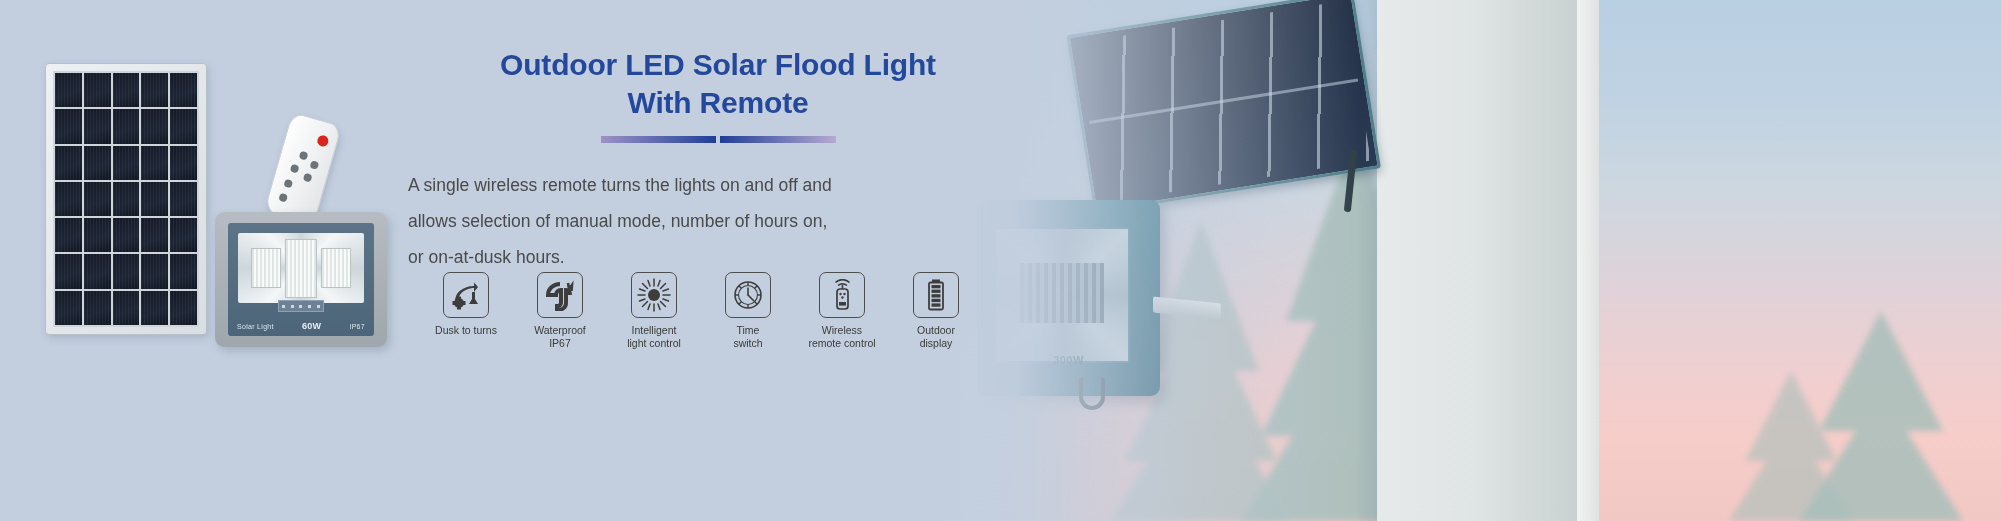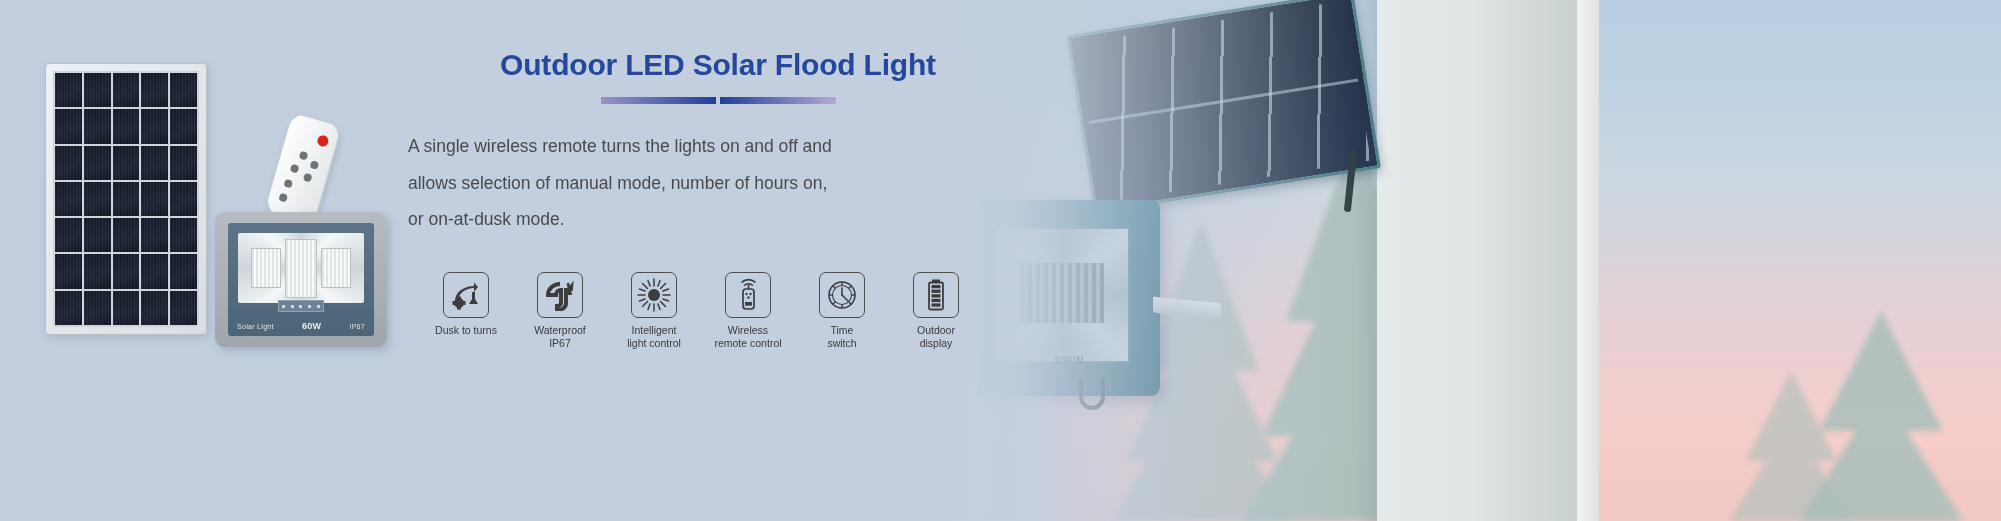--- a/index.html
+++ b/index.html
@@ -354,31 +354,32 @@
         <span class="flood-watt">60W</span>
         <span>IP67</span>
       </div>
     </div>
   </div>
 
   <div class="content">
 
     <h1 class="headline">
       <span>Outdoor LED Solar Flood Light</span><br>
+      <span>With Remote</span>
     </h1>
 
     <div class="divider">
       <span class="seg seg-l"></span>
       <span class="seg seg-r"></span>
     </div>
 
     <p class="body-copy">
       <span>A single wireless remote turns the lights on and off and</span><br>
       <span>allows selection of manual mode, number of hours on,</span><br>
-      <span>or on-at-dusk mode.</span>
+      <span>or on-at-dusk hours.</span>
     </p>
 
     <div class="features">
 
       <div class="feature">
         <div class="box">
           <svg width="32" height="32" viewBox="0 0 32 32">
             <path d="M7 20 C7 8 20 6 23 6 L23 10 L27 5 L23 0.5 L23 4 C18 4 4 6.5 4 20 Z" fill="#3d3d3d" transform="translate(1,3)"></path>
             <circle cx="9" cy="24" r="5" fill="#3d3d3d"></circle>
             <rect x="7" y="17.5" width="4" height="3" fill="#3d3d3d"></rect>
@@ -432,39 +433,20 @@
           </svg>
         </div>
         <div class="cap">
           <span>Intelligent</span><br>
           <span>light control</span>
         </div>
       </div>
 
       <div class="feature">
         <div class="box">
-          <svg width="30" height="32" viewBox="0 0 30 32">
-            <rect x="10" y="10" width="11" height="20" rx="3" fill="none" stroke="#3d3d3d" stroke-width="1.7"></rect>
-            <circle cx="13.5" cy="15" r="1.2" fill="#3d3d3d"></circle>
-            <circle cx="17.5" cy="15" r="1.2" fill="#3d3d3d"></circle>
-            <circle cx="15.5" cy="18.5" r="1.2" fill="#3d3d3d"></circle>
-            <rect x="12" y="23" width="7" height="3.6" fill="#3d3d3d"></rect>
-            <line x1="15.5" y1="10" x2="15.5" y2="5.5" stroke="#3d3d3d" stroke-width="1.6"></line>
-            <path d="M11 6.5 a6.5 6.5 0 0 1 9 0" fill="none" stroke="#3d3d3d" stroke-width="1.6"></path>
-            <path d="M8.5 3.5 a10 10 0 0 1 14 0" fill="none" stroke="#3d3d3d" stroke-width="1.6"></path>
-          </svg>
-        </div>
-        <div class="cap">
-          <span>Wireless</span><br>
-          <span>remote control</span>
-        </div>
-      </div>
-
-      <div class="feature">
-        <div class="box">
           <svg width="32" height="32" viewBox="0 0 32 32">
             <circle cx="16" cy="16" r="13" fill="none" stroke="#3d3d3d" stroke-width="1.6"></circle>
             <circle cx="16" cy="16" r="9.5" fill="none" stroke="#3d3d3d" stroke-width="1.1"></circle>
             <g stroke="#3d3d3d" stroke-width="1.4">
               <line x1="16" y1="3" x2="16" y2="6.5"></line>
               <line x1="16" y1="25.5" x2="16" y2="29"></line>
               <line x1="3" y1="16" x2="6.5" y2="16"></line>
               <line x1="25.5" y1="16" x2="29" y2="16"></line>
               <line x1="6.8" y1="6.8" x2="9.3" y2="9.3"></line>
               <line x1="22.7" y1="22.7" x2="25.2" y2="25.2"></line>
@@ -476,20 +458,39 @@
           </svg>
         </div>
         <div class="cap">
           <span>Time</span><br>
           <span>switch</span>
         </div>
       </div>
 
       <div class="feature">
         <div class="box">
+          <svg width="30" height="32" viewBox="0 0 30 32">
+            <rect x="10" y="10" width="11" height="20" rx="3" fill="none" stroke="#3d3d3d" stroke-width="1.7"></rect>
+            <circle cx="13.5" cy="15" r="1.2" fill="#3d3d3d"></circle>
+            <circle cx="17.5" cy="15" r="1.2" fill="#3d3d3d"></circle>
+            <circle cx="15.5" cy="18.5" r="1.2" fill="#3d3d3d"></circle>
+            <rect x="12" y="23" width="7" height="3.6" fill="#3d3d3d"></rect>
+            <line x1="15.5" y1="10" x2="15.5" y2="5.5" stroke="#3d3d3d" stroke-width="1.6"></line>
+            <path d="M11 6.5 a6.5 6.5 0 0 1 9 0" fill="none" stroke="#3d3d3d" stroke-width="1.6"></path>
+            <path d="M8.5 3.5 a10 10 0 0 1 14 0" fill="none" stroke="#3d3d3d" stroke-width="1.6"></path>
+          </svg>
+        </div>
+        <div class="cap">
+          <span>Wireless</span><br>
+          <span>remote control</span>
+        </div>
+      </div>
+
+      <div class="feature">
+        <div class="box">
           <svg width="24" height="34" viewBox="0 0 24 34">
             <rect x="8" y="1.5" width="8" height="3" fill="#3d3d3d"></rect>
             <rect x="5" y="4.5" width="14" height="27" rx="1.5" fill="none" stroke="#3d3d3d" stroke-width="1.8"></rect>
             <rect x="7.5" y="7" width="9" height="3.3" fill="#3d3d3d"></rect>
             <rect x="7.5" y="11.6" width="9" height="3.3" fill="#3d3d3d"></rect>
             <rect x="7.5" y="16.2" width="9" height="3.3" fill="#3d3d3d"></rect>
             <rect x="7.5" y="20.8" width="9" height="3.3" fill="#3d3d3d"></rect>
             <rect x="7.5" y="25.4" width="9" height="3.3" fill="#3d3d3d"></rect>
           </svg>
         </div>

